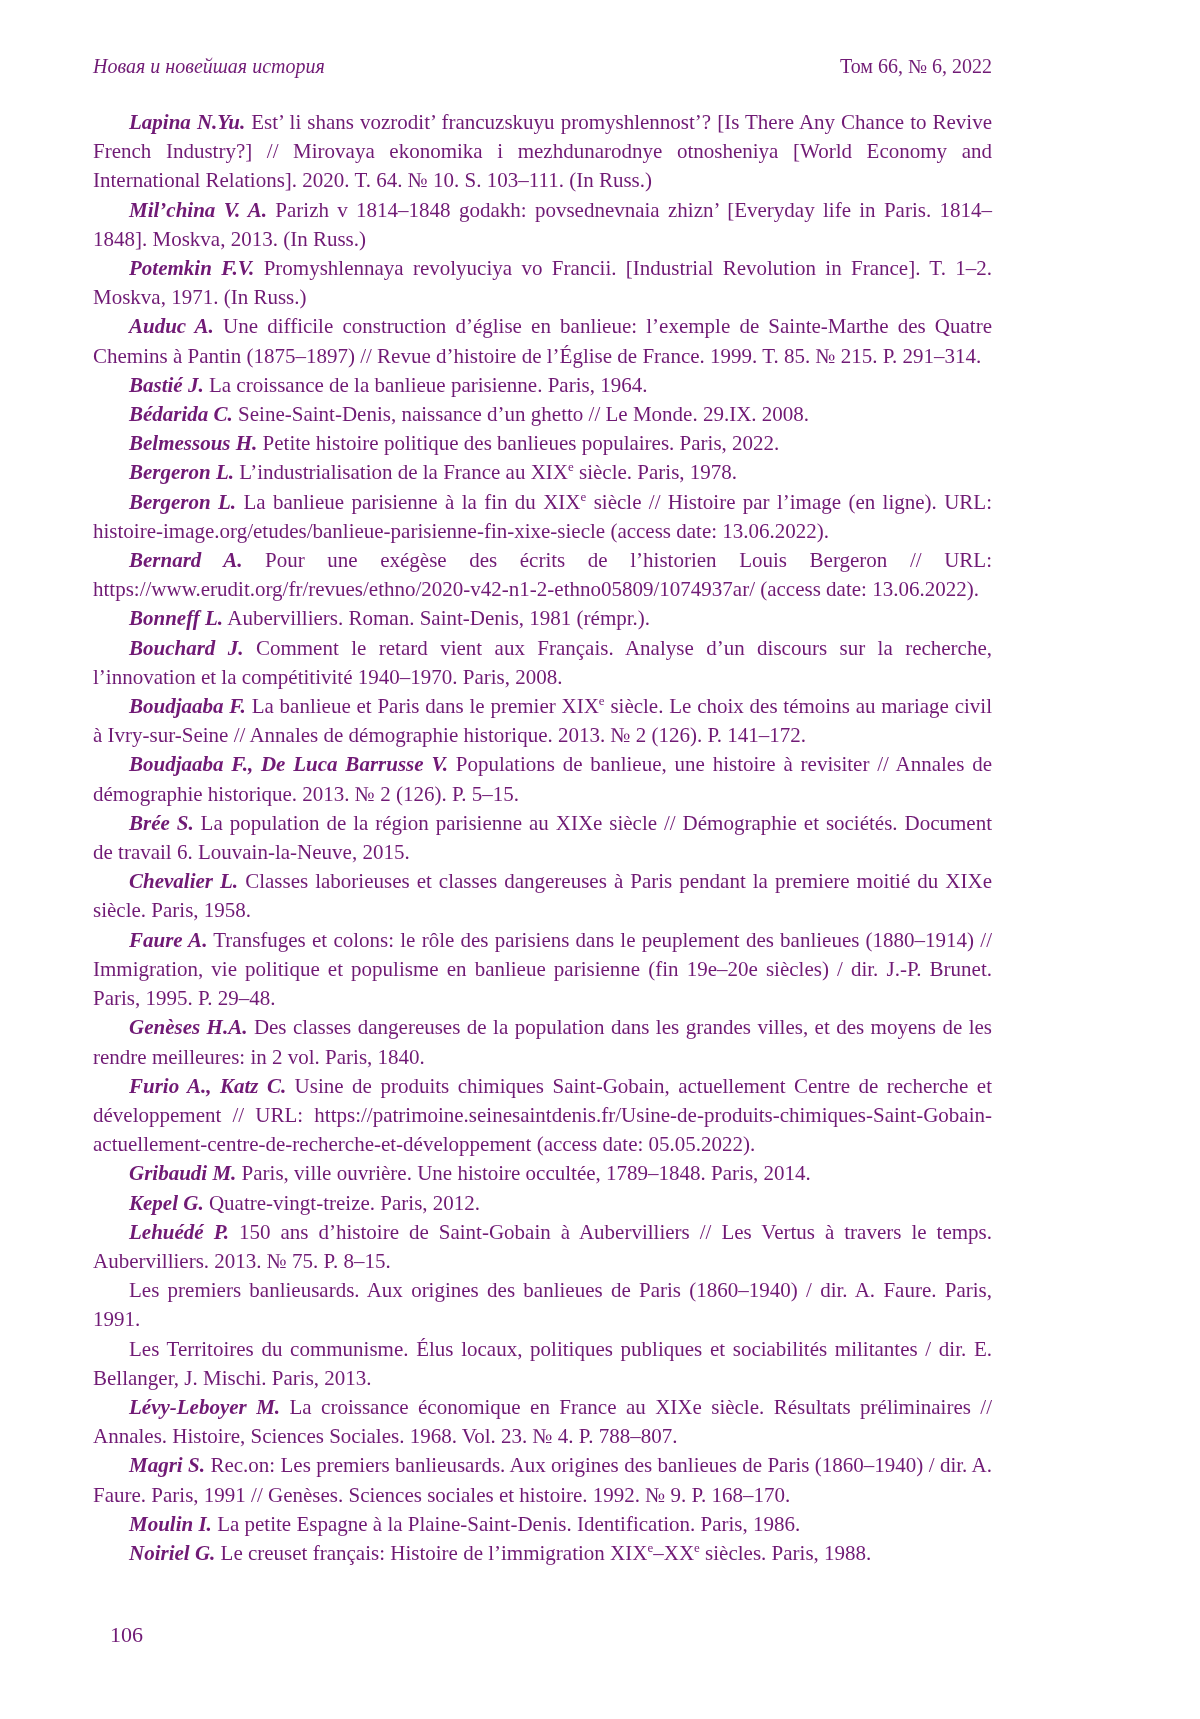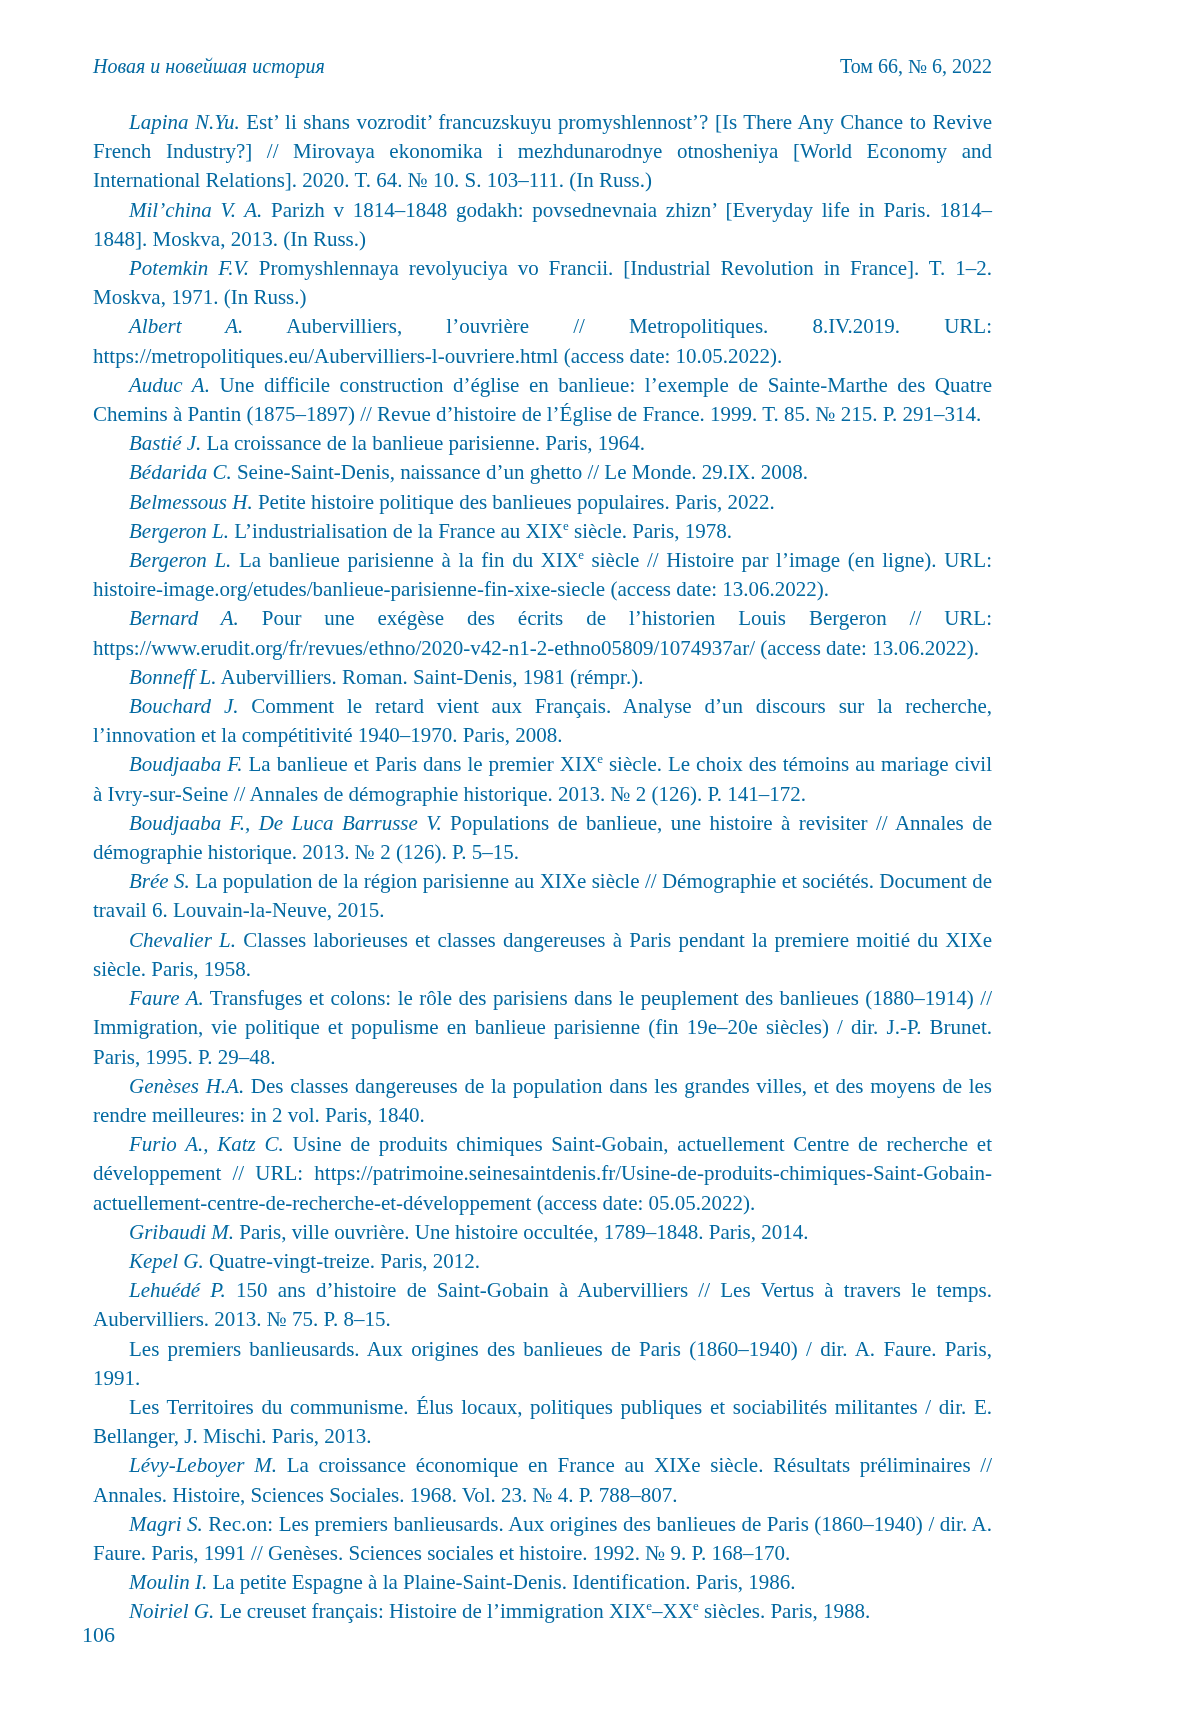--- a/index.html
+++ b/index.html
@@ -6,21 +6,21 @@
     margin: 0;
     padding: 0;
     background: #ffffff;
   }
   .page {
     position: relative;
     width: 1084px;
     height: 1719px;
     box-sizing: border-box;
     background: #ffffff;
-    color: #0369a1;
+    color: #701a75;
     font-family: "Liberation Serif", "DejaVu Serif", serif;
     padding: 54px 92px 0 93px;
     overflow: hidden;
   }
   .page-header {
     display: flex;
     justify-content: space-between;
     align-items: baseline;
     font-size: 20px;
     line-height: 24px;
@@ -37,49 +37,49 @@
     line-height: 29.2px;
   }
   .ref {
     margin: 0;
     text-align: justify;
     text-indent: 36px;
     overflow-wrap: break-word;
   }
   .ref i {
     font-style: italic;
+    font-weight: bold;
   }
   .ref sup {
     font-size: 0.62em;
     line-height: 0;
     vertical-align: super;
   }
   .page-number {
     position: absolute;
-    left: 82px;
+    left: 110px;
     top: 1622px;
     font-size: 22px;
     line-height: 26px;
   }
 </style>
 </head>
 <body>
 
 <div class="page">
 
   <div class="page-header">
     <span class="journal-title">Новая и новейшая история</span>
     <span class="issue-info">Том 66, № 6, 2022</span>
   </div>
 
   <div class="reference-list">
       <p class="ref"><i>Lapina N.Yu.</i><span> Est’ li shans vozrodit’ francuzskuyu promyshlennost’? [Is There Any Chance to Revive French Industry?] // Mirovaya ekonomika i mezhdunarodnye otnosheniya [World Economy and International Relations]. 2020. T. 64. № 10. S. 103–111. (In Russ.)</span></p>
       <p class="ref"><i>Mil’china V. A.</i><span> Parizh v 1814–1848 godakh: povsednevnaia zhizn’ [Everyday life in Paris. 1814–1848]. Moskva, 2013. (In Russ.)</span></p>
       <p class="ref"><i>Potemkin F.V.</i><span> Promyshlennaya revolyuciya vo Francii. [Industrial Revolution in France]. T. 1–2. Moskva, 1971. (In Russ.)</span></p>
-      <p class="ref"><i>Albert A.</i><span> Aubervilliers, l’ouvrière // Metropolitiques. 8.IV.2019. URL: https://metropolitiques.eu/Aubervilliers-l-ouvriere.html (access date: 10.05.2022).</span></p>
       <p class="ref"><i>Auduc A.</i><span> Une difficile construction d’église en banlieue: l’exemple de Sainte-Marthe des Quatre Chemins à Pantin (1875–1897) // Revue d’histoire de l’Église de France. 1999. T. 85. № 215. P. 291–314.</span></p>
       <p class="ref"><i>Bastié J.</i><span> La croissance de la banlieue parisienne. Paris, 1964.</span></p>
       <p class="ref"><i>Bédarida C.</i><span> Seine-Saint-Denis, naissance d’un ghetto // Le Monde. 29.IX. 2008.</span></p>
       <p class="ref"><i>Belmessous H.</i><span> Petite histoire politique des banlieues populaires. Paris, 2022.</span></p>
       <p class="ref"><i>Bergeron L.</i><span> L’industrialisation de la France au XIX</span><sup>e</sup><span> siècle. Paris, 1978.</span></p>
       <p class="ref"><i>Bergeron L.</i><span> La banlieue parisienne à la fin du XIX</span><sup>e</sup><span> siècle // Histoire par l’image (en ligne). URL: histoire-image.org/etudes/banlieue-parisienne-fin-xixe-siecle (access date: 13.06.2022).</span></p>
       <p class="ref"><i>Bernard A.</i><span> Pour une exégèse des écrits de l’historien Louis Bergeron // URL: https://www.erudit.org/fr/revues/ethno/2020-v42-n1-2-ethno05809/1074937ar/ (access date: 13.06.2022).</span></p>
       <p class="ref"><i>Bonneff L.</i><span> Aubervilliers. Roman. Saint-Denis, 1981 (rémpr.).</span></p>
       <p class="ref"><i>Bouchard J.</i><span> Comment le retard vient aux Français. Analyse d’un discours sur la recherche, l’innovation et la compétitivité 1940–1970. Paris, 2008.</span></p>
       <p class="ref"><i>Boudjaaba F.</i><span> La banlieue et Paris dans le premier XIX</span><sup>e</sup><span> siècle. Le choix des témoins au mariage civil à Ivry-sur-Seine // Annales de démographie historique. 2013. № 2 (126). P. 141–172.</span></p>

